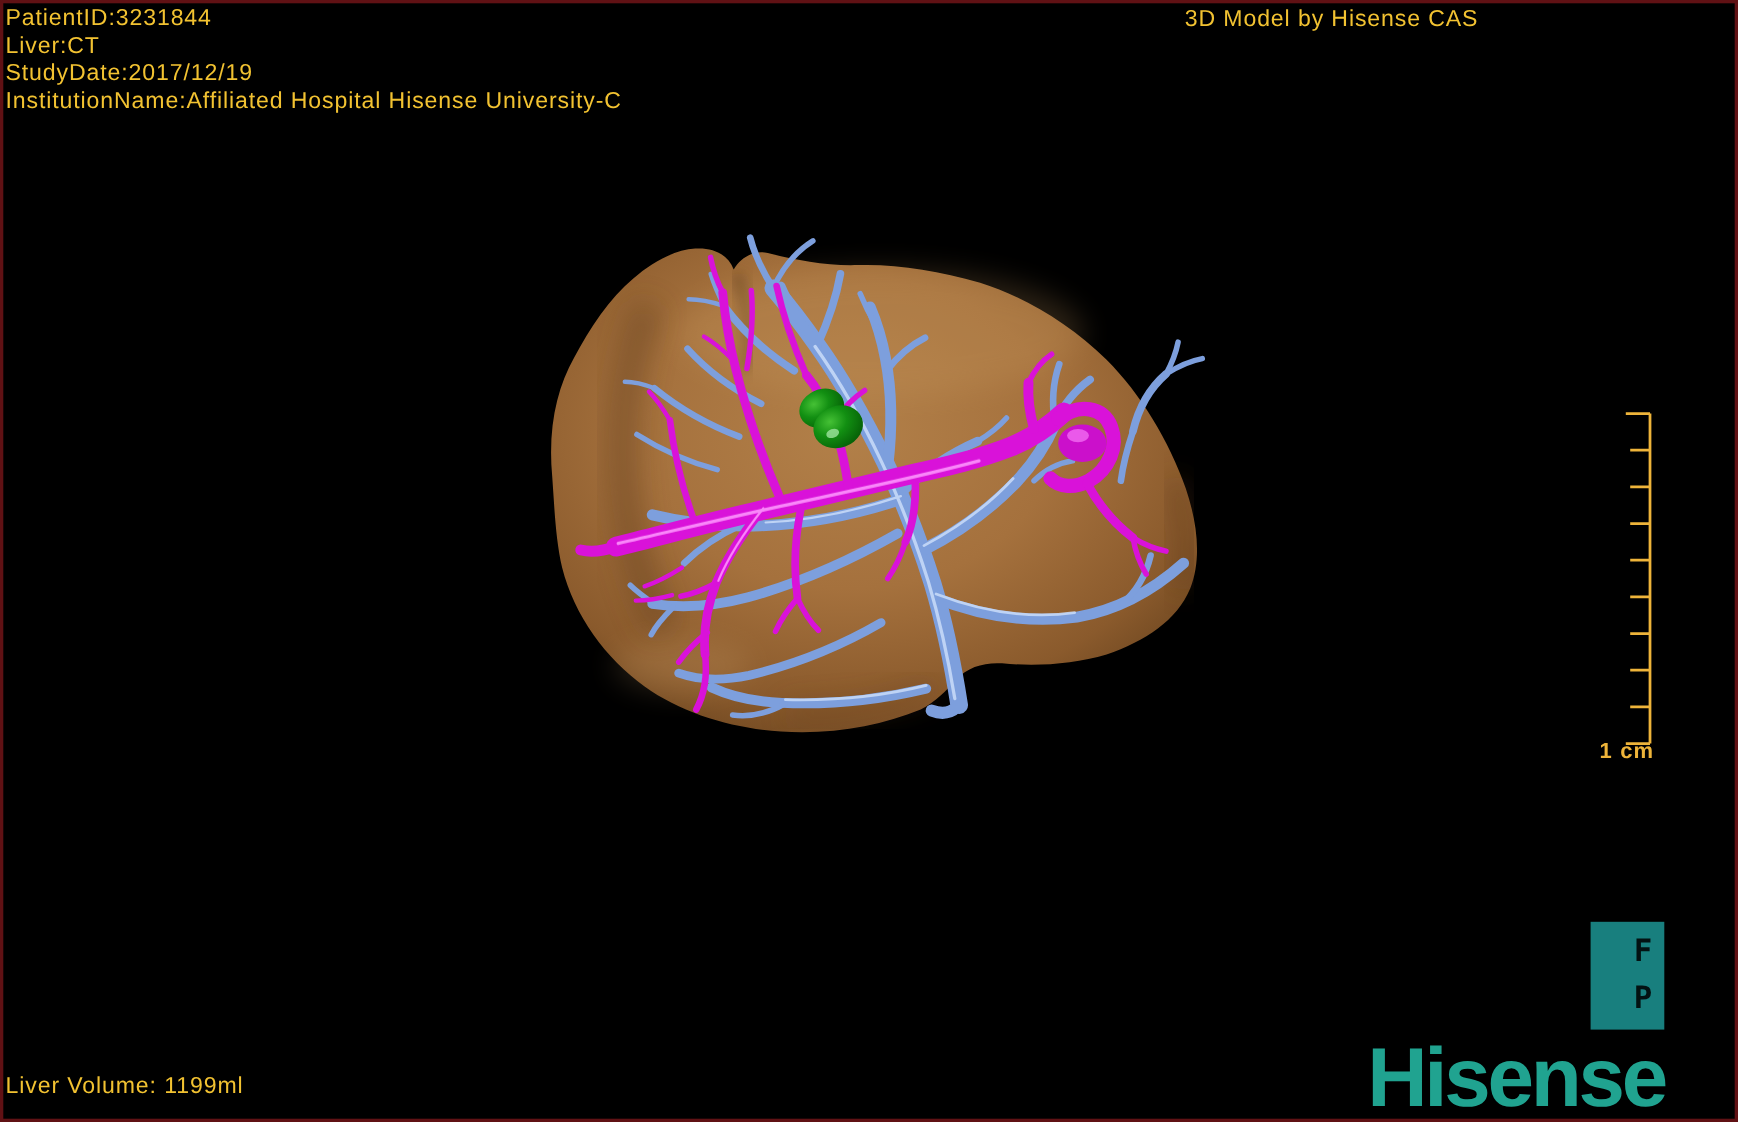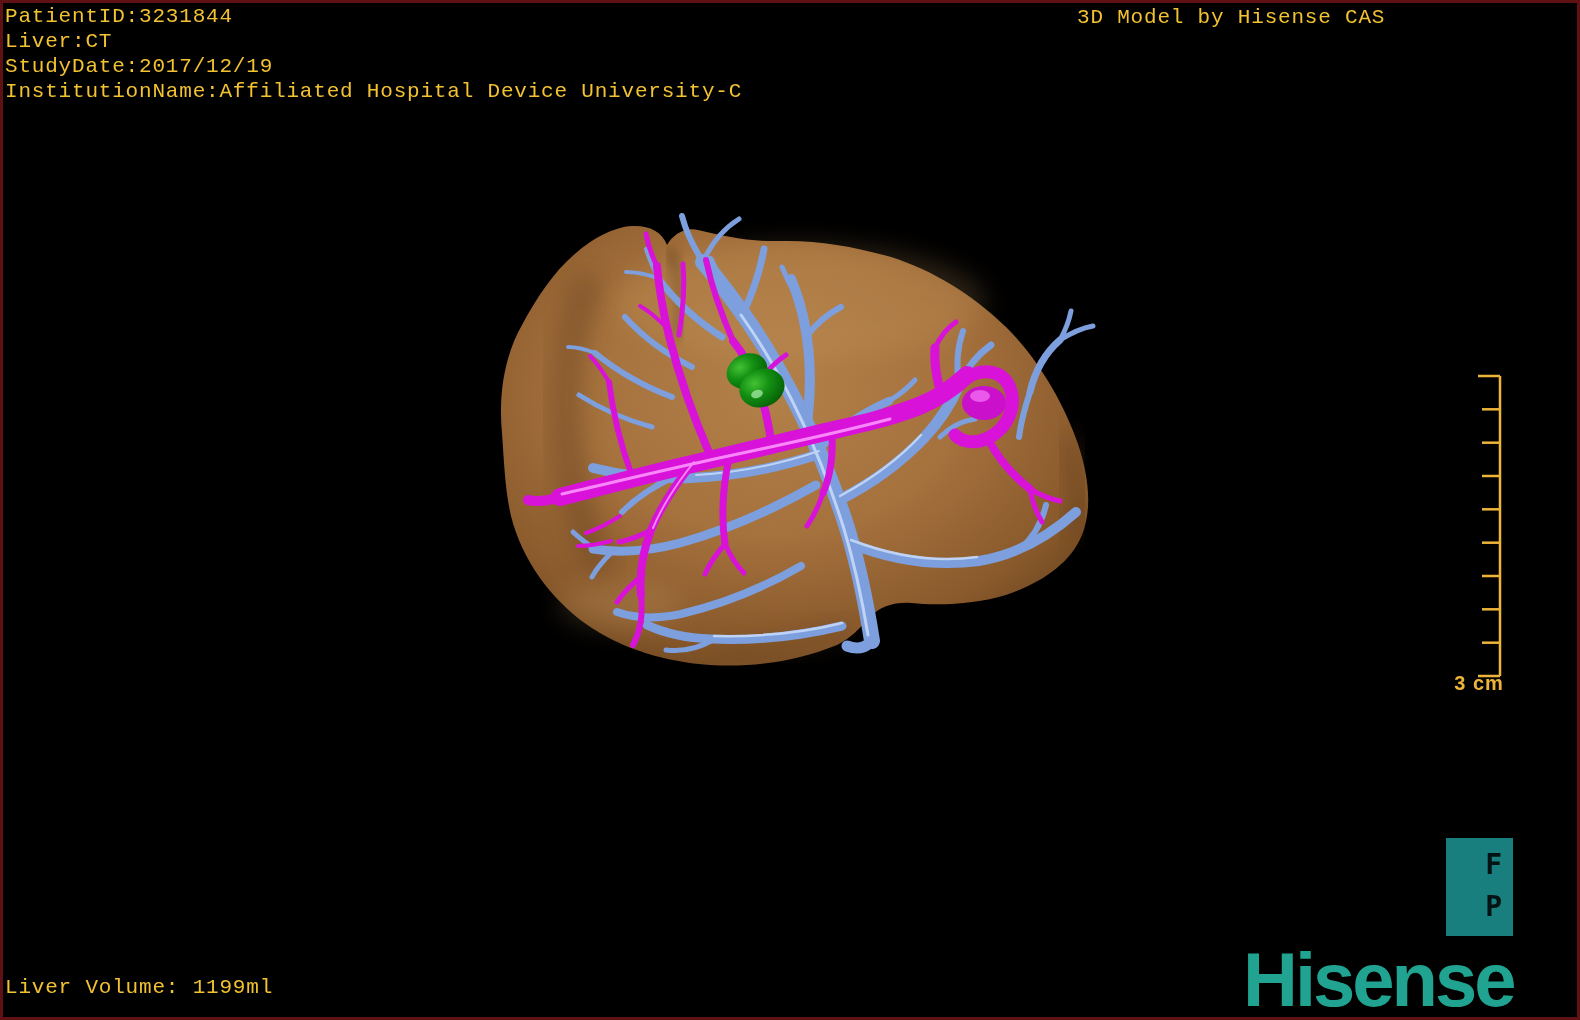--- a/index.html
+++ b/index.html
@@ -17,21 +17,21 @@
   .frame-border {
     position: absolute; inset: 0;
     border: 3px solid #601114;
     pointer-events: none;
     z-index: 60;
     box-sizing: border-box;
   }
   
   .overlay-text {
     color: #f2c231;
-    font-family: Liberation Mono, monospace;
+    font-family: Liberation Sans, sans-serif;
     font-size: 21px;
     letter-spacing: 0.8px;
     white-space: nowrap;
     z-index: 40;
   }
   .patient-info {
     position: absolute; left: 5px; top: 4px;
   }
   .patient-info div { line-height: 25px; height: 25px; }
   .watermark {
@@ -232,21 +232,21 @@
       <ellipse cx="277" cy="186" rx="21" ry="17" fill="url(#gGrad)" transform="rotate(-25 277 186)"></ellipse>
       <ellipse cx="292" cy="203" rx="23" ry="19" fill="url(#gGrad)" transform="rotate(-20 292 203)"></ellipse>
       <ellipse cx="287" cy="209" rx="6" ry="4" fill="#9fe49f" opacity="0.8" transform="rotate(-20 287 209)"></ellipse>
     </g>
   </svg>
 
   <div class="patient-info overlay-text">
     <div>PatientID:3231844</div>
     <div>Liver:CT</div>
     <div>StudyDate:2017/12/19</div>
-    <div>InstitutionName:Affiliated Hospital Device University-C</div>
+    <div>InstitutionName:Affiliated Hospital Hisense University-C</div>
   </div>
 
   <div class="watermark overlay-text">3D Model by Hisense CAS</div>
 
   <div class="liver-volume overlay-text">Liver Volume: 1199ml</div>
 
   <svg class="scalebar" width="60" height="316" viewBox="0 0 60 316">
     <g stroke="#eeb43a" stroke-width="2.5">
       <line x1="48" y1="8" x2="48" y2="308"></line>
       <line x1="26" y1="8" x2="48" y2="8"></line>
@@ -254,21 +254,21 @@
       <line x1="30" y1="74.7" x2="48" y2="74.7"></line>
       <line x1="30" y1="108" x2="48" y2="108"></line>
       <line x1="30" y1="141.3" x2="48" y2="141.3"></line>
       <line x1="30" y1="174.7" x2="48" y2="174.7"></line>
       <line x1="30" y1="208" x2="48" y2="208"></line>
       <line x1="30" y1="241.3" x2="48" y2="241.3"></line>
       <line x1="30" y1="274.7" x2="48" y2="274.7"></line>
       <line x1="26" y1="308" x2="48" y2="308"></line>
     </g>
   </svg>
-  <div class="scalebar-label">3 cm</div>
+  <div class="scalebar-label">1 cm</div>
 
   <div class="orient-box">
     <div class="orient-letter">F</div>
     <div class="orient-letter">P</div>
   </div>
 
   <div class="brand-logo">Hisense</div>
 
 </div>
 

